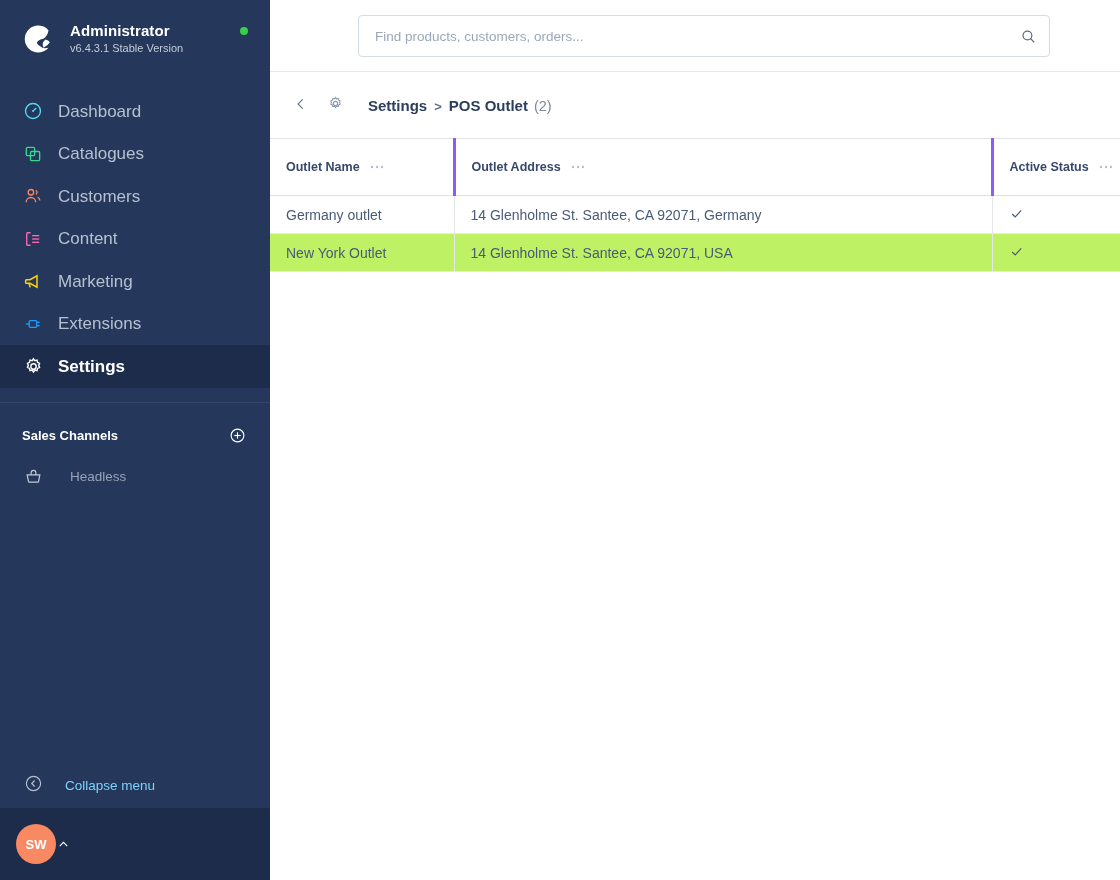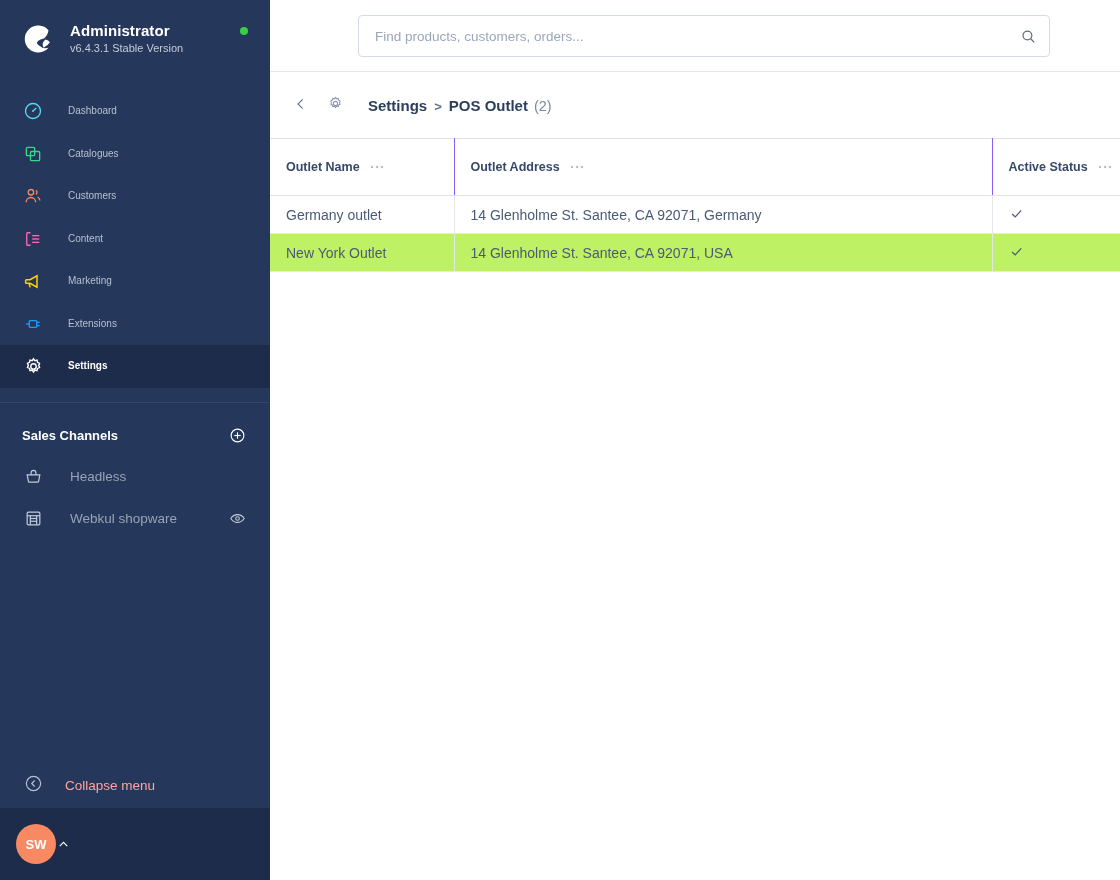--- a/index.html
+++ b/index.html
@@ -44,21 +44,21 @@
   .nav-item {
     display: flex; align-items: center;
     height: 42.5px; padding-left: 22px;
     cursor: pointer; position: relative;
   }
   .nav-item .nav-icon {
     width: 22px; height: 22px; flex: 0 0 22px;
     display: flex; align-items: center; justify-content: center;
   }
   .nav-item .nav-label {
-    margin-left: 24px; font-size: 10px; color: #b6c0d0; line-height: 1;
+    margin-left: 14px; font-size: 17px; color: #b6c0d0; line-height: 1;
   }
   .nav-item.active { background: #1d2c4a; }
   .nav-item.active .nav-label { color: #ffffff; font-weight: bold; }
 
   .divider-line { height: 1px; background: #33456b; margin: 14px 0 0 0; }
 
   .sc-header {
     display: flex; align-items: center; justify-content: space-between;
     padding: 0 24px 0 22px; height: 40px; margin-top: 13px;
   }
@@ -73,21 +73,21 @@
   .sc-item .nav-icon { width: 22px; height: 22px; flex: 0 0 22px; display:flex; align-items:center; justify-content:center; }
   .sc-item .nav-label { margin-left: 26px; font-size: 13.5px; color: #97a3b6; flex: 1; }
   .sc-eye { display: flex; }
 
   .collapse-row {
     position: absolute; left: 0; bottom: 72px;
     width: 270px; height: 46px;
     display: flex; align-items: center; padding-left: 24px;
     cursor: pointer;
   }
-  .collapse-row .nav-label { margin-left: 22px; font-size: 13.5px; color: #fca5a5; }
+  .collapse-row .nav-label { margin-left: 22px; font-size: 13.5px; color: #7dd3fc; }
 
   .user-bar {
     position: absolute; left: 0; bottom: 0;
     width: 270px; height: 72px;
     background: #1d2c4a;
     display: flex; align-items: center;
     padding: 0 22px 0 16px;
     cursor: pointer;
   }
   .avatar {
@@ -138,21 +138,21 @@
   .bc-sep { color: #596f8f; font-weight: bold; margin: 0 7px; font-size: 13px; }
   .bc-current { color: #2c3e5d; font-weight: bold; }
   .bc-count { color: #7a889c; font-weight: normal; margin-left: 6px; font-size: 14.5px; }
 
   
   .table { width: 100%; border-collapse: collapse; table-layout: fixed; }
   .table thead th {
     height: 57px;
     border-top: 1px solid #dfe3e8;
     border-bottom: 1px solid #dfe3e8;
-    border-right: 1px solid #8b5cf6;
+    border-right: 3px solid #8b5cf6;
     background: #ffffff;
     text-align: left;
     font-size: 12.5px; font-weight: bold; color: #37486b;
     padding: 0 0 0 16px;
     vertical-align: middle;
   }
   .th-inner { display: flex; align-items: center; }
   .th-dots { margin-left: 10px; display: flex; }
   .table tbody td {
     height: 38px;
@@ -286,39 +286,20 @@
     <div class="sc-item">
       <span class="nav-icon">
         <svg width="19" height="19" viewBox="0 0 24 24" fill="none" stroke="#c3ccda" stroke-width="1.5">
           <path d="M4 10 h16 l-1.6 8.2 a1.2 1.2 0 0 1 -1.2 1 H6.8 a1.2 1.2 0 0 1 -1.2 -1z"></path>
           <path d="M9 10 V7.2 a3 3 0 0 1 6 0 V10"></path>
         </svg>
       </span>
       <span class="nav-label">Headless</span>
     </div>
 
-    <div class="sc-item">
-      <span class="nav-icon">
-        <svg width="19" height="19" viewBox="0 0 24 24" fill="none" stroke="#c3ccda" stroke-width="1.5">
-          <rect x="4" y="4" width="16" height="16" rx="1.4"></rect>
-          <path d="M4 8.5 H20"></path>
-            <path d="M8 12 H16"></path>
-            <path d="M8 15.5 H16"></path>
-          <path d="M8 8.5 V20"></path>
-            <path d="M16 8.5 V20"></path>
-        </svg>
-      </span>
-      <span class="nav-label">Webkul shopware</span>
-      <span class="sc-eye">
-        <svg width="17" height="17" viewBox="0 0 24 24" fill="none" stroke="#c3ccda" stroke-width="1.5">
-          <path d="M2.5 12 S6 6.5 12 6.5 21.5 12 21.5 12 18 17.5 12 17.5 2.5 12 2.5 12z"></path>
-          <circle cx="12" cy="12" r="2.6"></circle>
-        </svg>
-      </span>
-    </div>
 
     <div class="collapse-row">
       <span class="nav-icon">
         <svg width="19" height="19" viewBox="0 0 24 24" fill="none" stroke="#b6c0d0" stroke-width="1.5">
           <circle cx="12" cy="12" r="9"></circle>
             <path d="M13.4 8.2 L9.8 12 l3.6 3.8"></path>
         </svg>
       </span>
       <span class="nav-label">Collapse menu</span>
     </div>

